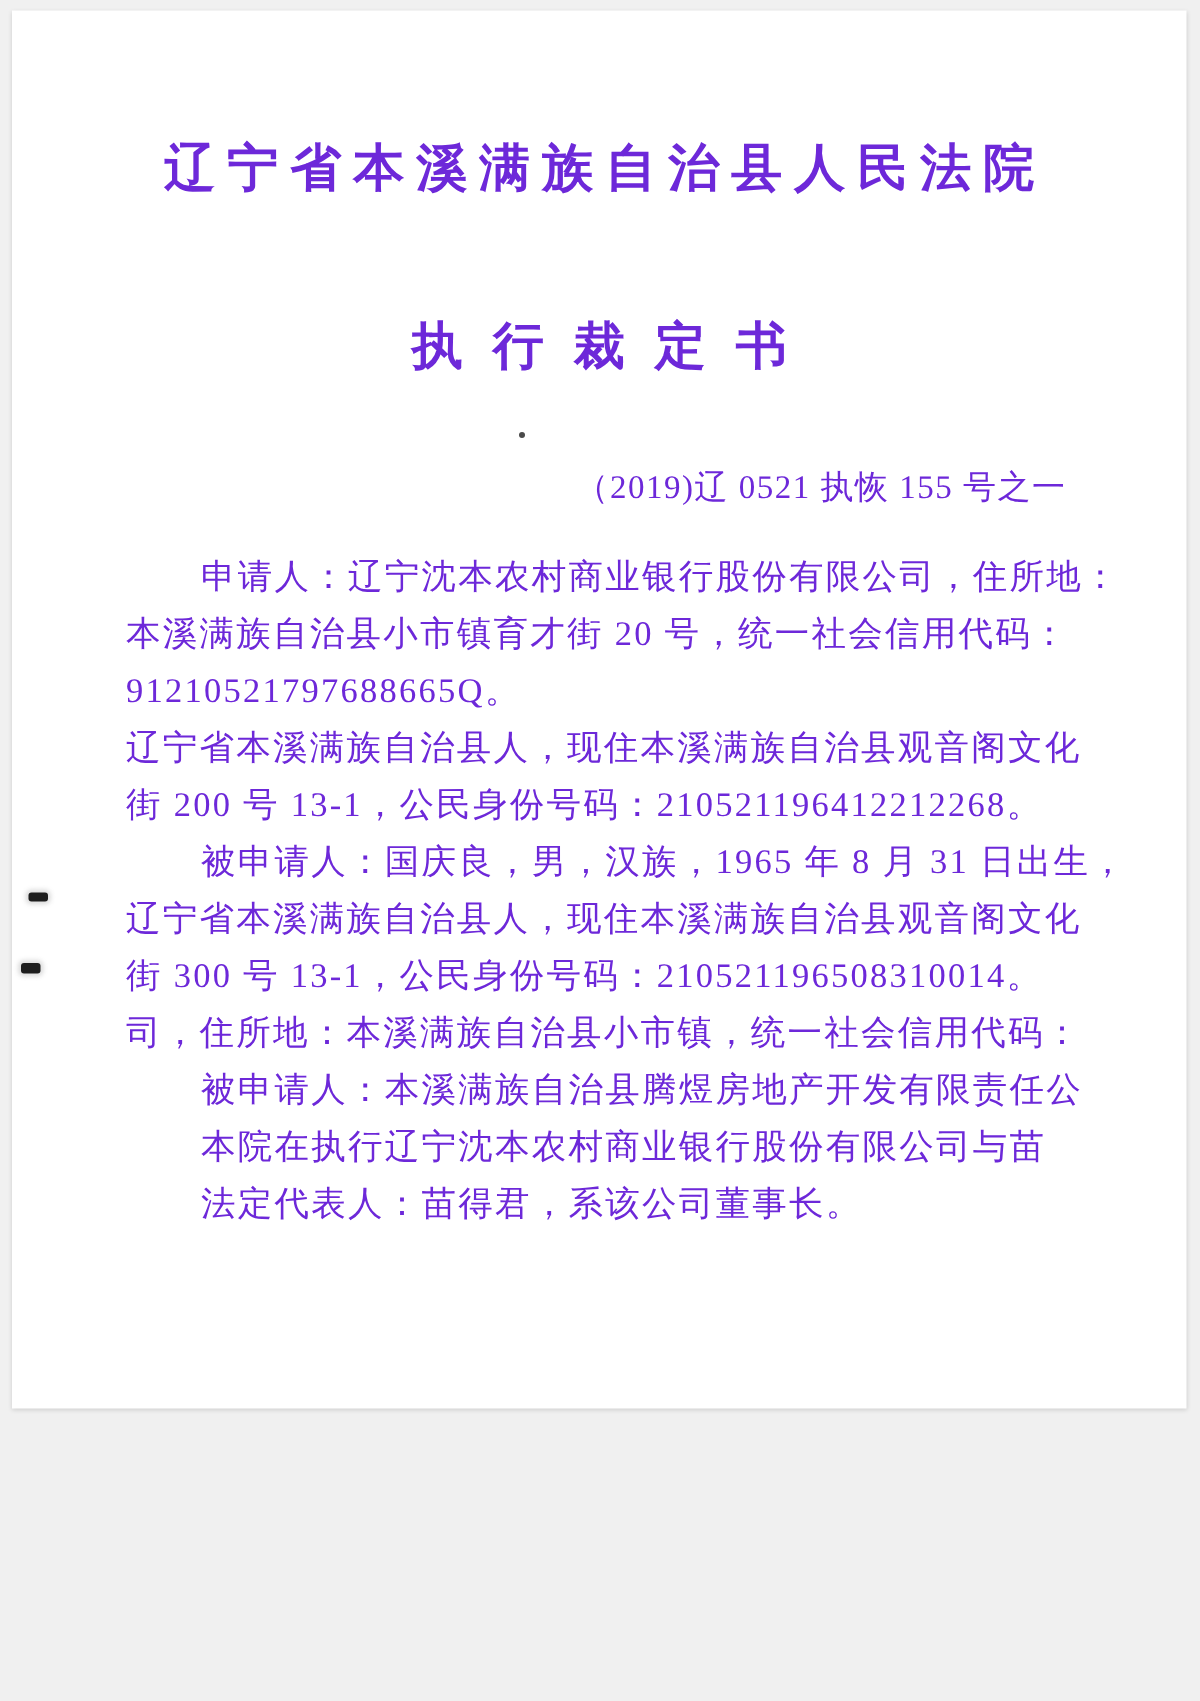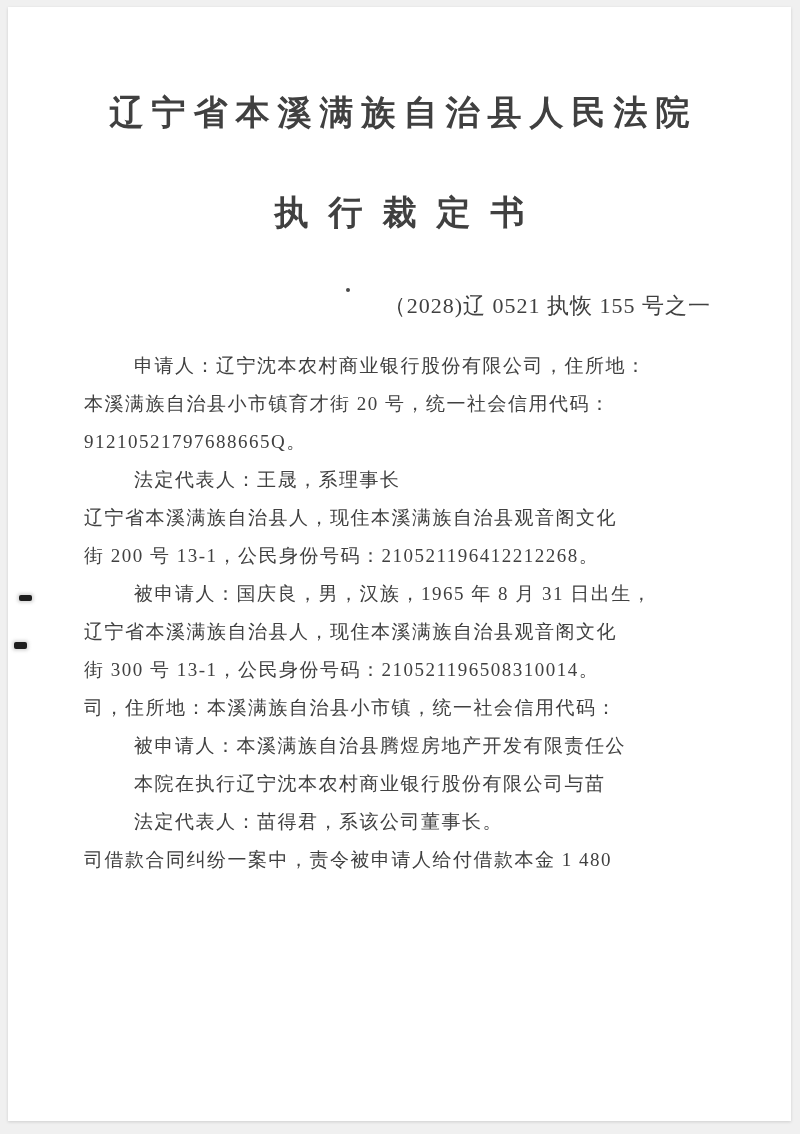--- a/index.html
+++ b/index.html
@@ -9,57 +9,57 @@
     background: #f0f0f0;
     position: relative;
     font-family: "Liberation Serif", "DejaVu Serif", serif;
     overflow: hidden;
   }
   .paper {
     position: absolute;
     left: 8px;
     top: 7px;
     width: 783px;
-    height: 1114px;
+    height: 932px;
     background: #ffffff;
     box-shadow: 0 1px 3px rgba(0,0,0,0.14);
-    color: #404040;
+    color: #6d28d9;
   }
   .content { padding: 0 76px; }
   .court-name {
     padding-top: 86px;
     text-align: center;
     font-size: 34px;
     font-weight: bold;
     letter-spacing: 8px;
     text-indent: 8px;
     line-height: 40px;
     white-space: nowrap;
   }
   .doc-title {
-    margin-top: 60px;
+    margin-top: 79px;
     text-align: center;
     font-size: 34px;
     font-weight: bold;
     letter-spacing: 20px;
     text-indent: 20px;
     line-height: 40px;
     white-space: nowrap;
   }
   .case-number {
     margin-top: 58px;
     text-align: right;
     padding-right: 4px;
     font-size: 22px;
     line-height: 30px;
     letter-spacing: 1px;
   }
   .doc-body { margin-top: 26px; }
   .doc-line {
-    font-size: 19px;
+    font-size: 23px;
     line-height: 38px;
     letter-spacing: 1.5px;
     white-space: nowrap;
     font-family: Liberation Serif, serif;
   }
   .doc-line.indent { text-indent: 50px; }
   .smudge {
     position: absolute;
     background: #1d1d1d;
     border-radius: 2px;
@@ -75,34 +75,32 @@
     border-radius: 50%;
   }
 </style>
 </head>
 <body>
 
 <div class="paper">
   <div class="content">
     <div class="court-name">辽宁省本溪满族自治县人民法院</div>
     <div class="doc-title">执行裁定书</div>
-    <div class="case-number">（2028)辽 0521 执恢 155 号之一</div>
+    <div class="case-number">（2019)辽 0521 执恢 155 号之一</div>
     <div class="doc-body">
         <div class="doc-line indent">申请人：辽宁沈本农村商业银行股份有限公司，住所地：</div>
         <div class="doc-line">本溪满族自治县小市镇育才街 20 号，统一社会信用代码：</div>
         <div class="doc-line">91210521797688665Q。</div>
-        <div class="doc-line indent">法定代表人：王晟，系理事长</div>
         <div class="doc-line">辽宁省本溪满族自治县人，现住本溪满族自治县观音阁文化</div>
         <div class="doc-line">街 200 号 13-1，公民身份号码：210521196412212268。</div>
         <div class="doc-line indent">被申请人：国庆良，男，汉族，1965 年 8 月 31 日出生，</div>
         <div class="doc-line">辽宁省本溪满族自治县人，现住本溪满族自治县观音阁文化</div>
         <div class="doc-line">街 300 号 13-1，公民身份号码：210521196508310014。</div>
         <div class="doc-line">司，住所地：本溪满族自治县小市镇，统一社会信用代码：</div>
         <div class="doc-line indent">被申请人：本溪满族自治县腾煜房地产开发有限责任公</div>
         <div class="doc-line indent">本院在执行辽宁沈本农村商业银行股份有限公司与苗</div>
         <div class="doc-line indent">法定代表人：苗得君，系该公司董事长。</div>
-        <div class="doc-line">司借款合同纠纷一案中，责令被申请人给付借款本金 1 480</div>
       </div>
   </div>
   <div class="smudge smudge-1"></div>
   <div class="smudge smudge-2"></div>
   <div class="speck"></div>
 </div>
 
 </body></html>

